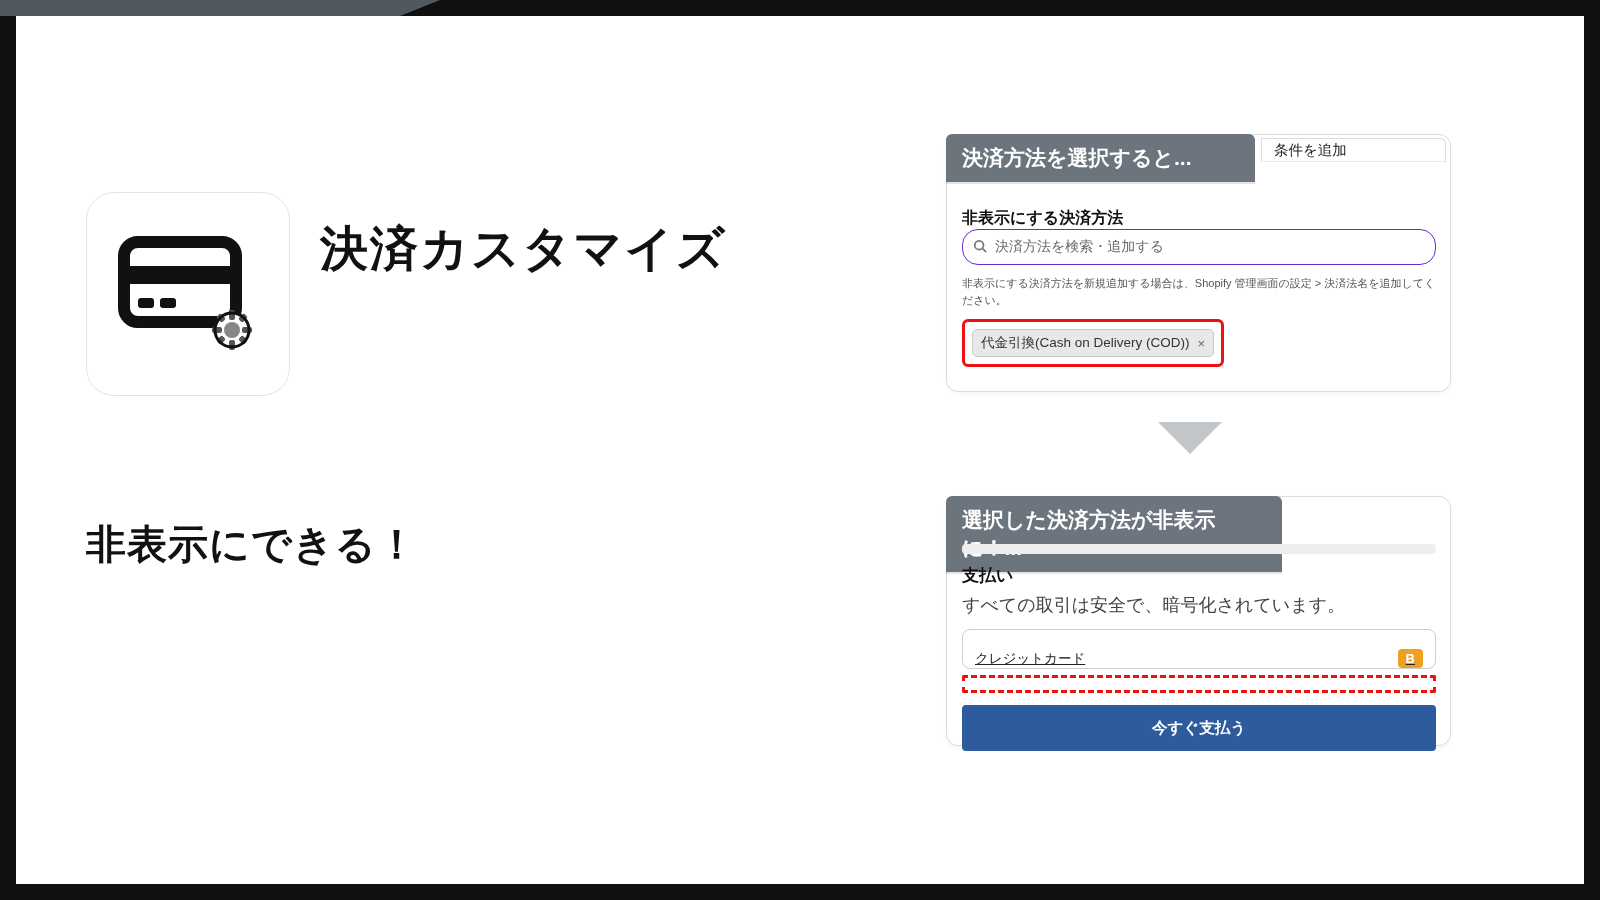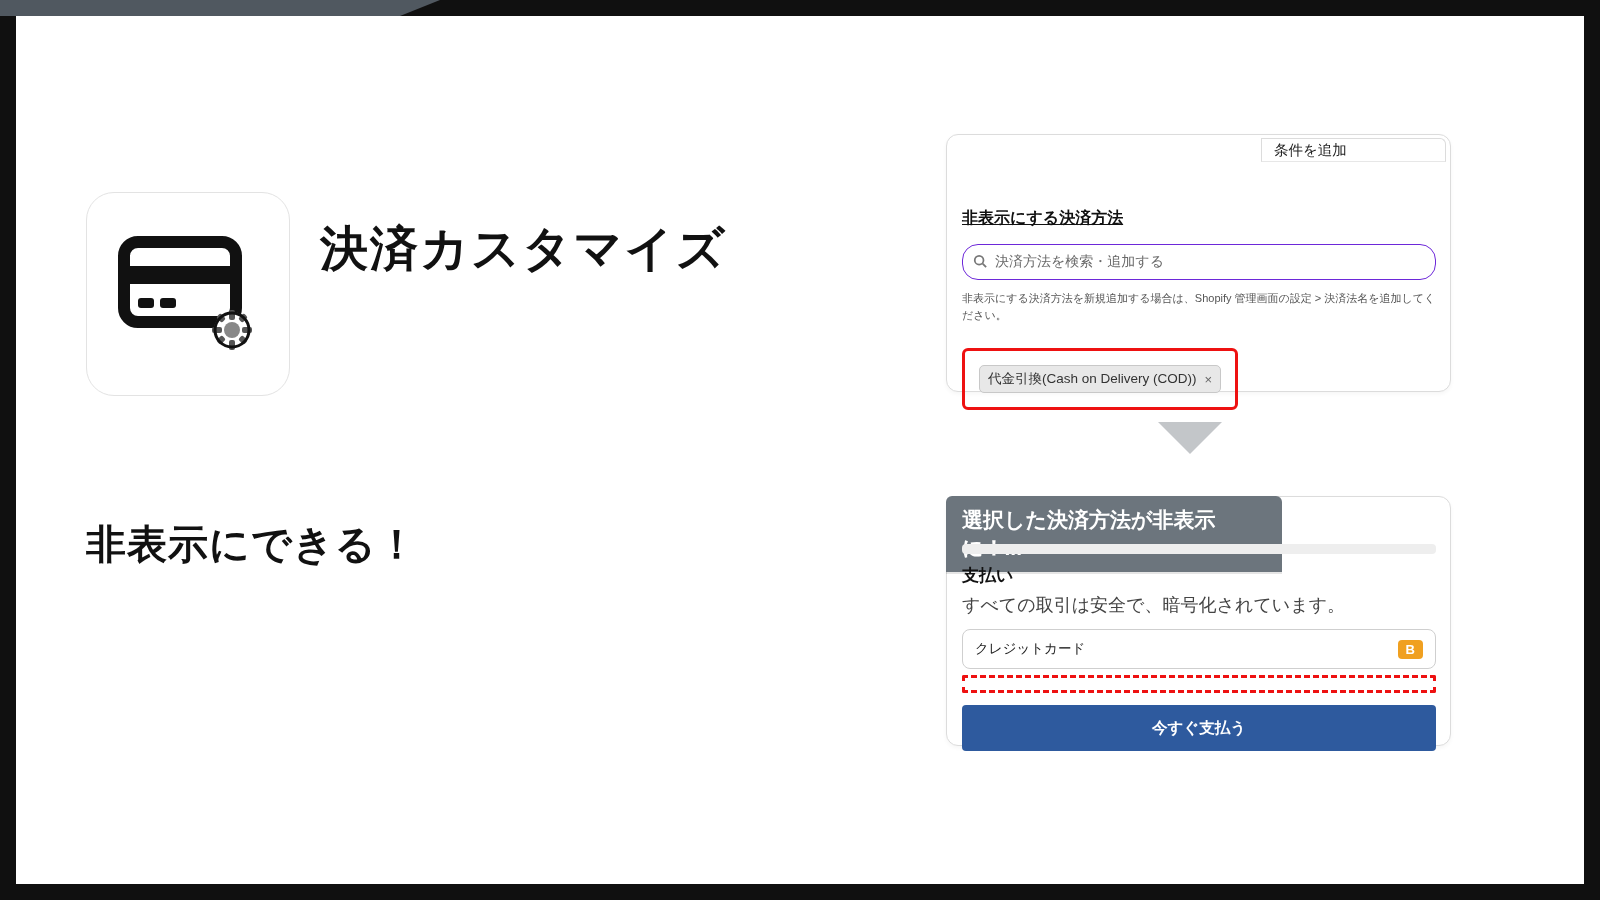--- a/index.html
+++ b/index.html
@@ -38,51 +38,51 @@
   
   .p1 { left: 930px; top: 118px; height: 258px; }
   .p1-banner { left: 930px; top: 118px; width: 309px; }
   .p1-tab {
     position: absolute; left: 1245px; top: 122px; width: 185px; height: 24px;
     background: #fff; border: 1px solid #dcdcdc; border-top-right-radius: 6px;
     font-size: 14.5px; color: #222; display: flex; align-items: center; padding-left: 12px;
     border-bottom: 1px solid #e7e7e7;
   }
   .p1-body { position: absolute; left: 946px; top: 192px; width: 474px; }
-  .p1-label { font-size: 16px; font-weight: 700; color: #111; margin-bottom: 15px; text-decoration: underline; }
+  .p1-label { font-size: 16px; font-weight: 700; color: #111; margin-bottom: 0; }
   .p1-search {
     width: 100%; height: 36px; border: 1px solid #6d28d9; border-radius: 16px; background: #fff;
     display: flex; align-items: center; gap: 8px; padding: 0 10px; color: #6a6a6a; font-size: 14px;
   }
   .p1-help { font-size: 11px; color: #555; line-height: 1.55; margin-top: 10px; }
   .p1-chipwrap {
-    margin-top: 24px; display: inline-flex; align-items: center;
-    border: 3px solid #e11; border-radius: 6px; padding: 14px;
+    margin-top: 10px; display: inline-flex; align-items: center;
+    border: 3px solid #e11; border-radius: 6px; padding: 7px;
   }
   .p1-chip {
     background: #e8e8e8; border: 1px solid #c8c8c8; border-radius: 5px;
     font-size: 13.5px; color: #333; padding: 4px 8px; display: inline-flex; align-items: center; gap: 8px;
   }
   .p1-chip .x { color: #666; font-size: 13px; }
 
   
   .arrow { position: absolute; left: 1142px; top: 406px; width: 0; height: 0;
     border-left: 32px solid transparent; border-right: 32px solid transparent; border-top: 32px solid #c3c6c9; }
 
   
   .p2 { left: 930px; top: 480px; height: 250px; }
   .p2-banner { left: 930px; top: 480px; width: 336px; }
   .p2-strip { position: absolute; left: 946px; top: 528px; width: 474px; height: 10px; background:#eee; border-radius: 4px; }
   .p2-body { position: absolute; left: 946px; top: 548px; width: 474px; }
   .p2-title { font-size: 17px; font-weight: 800; color: #111; }
   .p2-note  { font-size: 18px; color: #444; margin-top: 6px; }
   .p2-option {
     margin-top: 12px; height: 40px; border: 1px solid #cfcfcf; border-radius: 8px;
-    display: flex; align-items: center; justify-content: space-between; padding: 0 12px;
-    font-size: 13.5px; color: #222;
+    display: flex; align-items: flex-end; justify-content: space-between; padding: 0 12px;
+    font-size: 13.5px; color: #222; text-decoration: underline;
   }
   .badge-b { background: #f0a020; color: #fff; font-weight: 800; font-size: 13px; padding: 2px 8px; border-radius: 4px; }
   .dashed {
     margin-top: 6px; height: 18px;
     border: 3px dashed #e11;
     border-radius: 2px;
   }
   .paybtn {
     margin-top: 12px; height: 46px; background: #2e5a9e; color: #fff; border-radius: 4px;
     display: flex; align-items: center; justify-content: center; font-size: 15.5px; font-weight: 700;
@@ -130,20 +130,21 @@
 
     <div class="title-block">
       <div class="title-line">決済カスタマイズ</div>
     </div>
 
     <div class="subhead">
       <div>非表示にできる！</div>
     </div>
 
     <div class="panel p1"></div>
+    <div class="banner p1-banner">決済方法を選択すると...</div>
     <div class="p1-tab">
       <span>条件を追加</span>
     </div>
     <div class="p1-body">
       <div class="p1-label">非表示にする決済方法</div>
       <div class="p1-search">
         <span>
           <svg width="14" height="14" viewBox="0 0 16 16" fill="none" stroke="#777" stroke-width="2">
             <circle cx="7" cy="7" r="5"></circle>
               <line x1="11" y1="11" x2="15" y2="15"></line>

